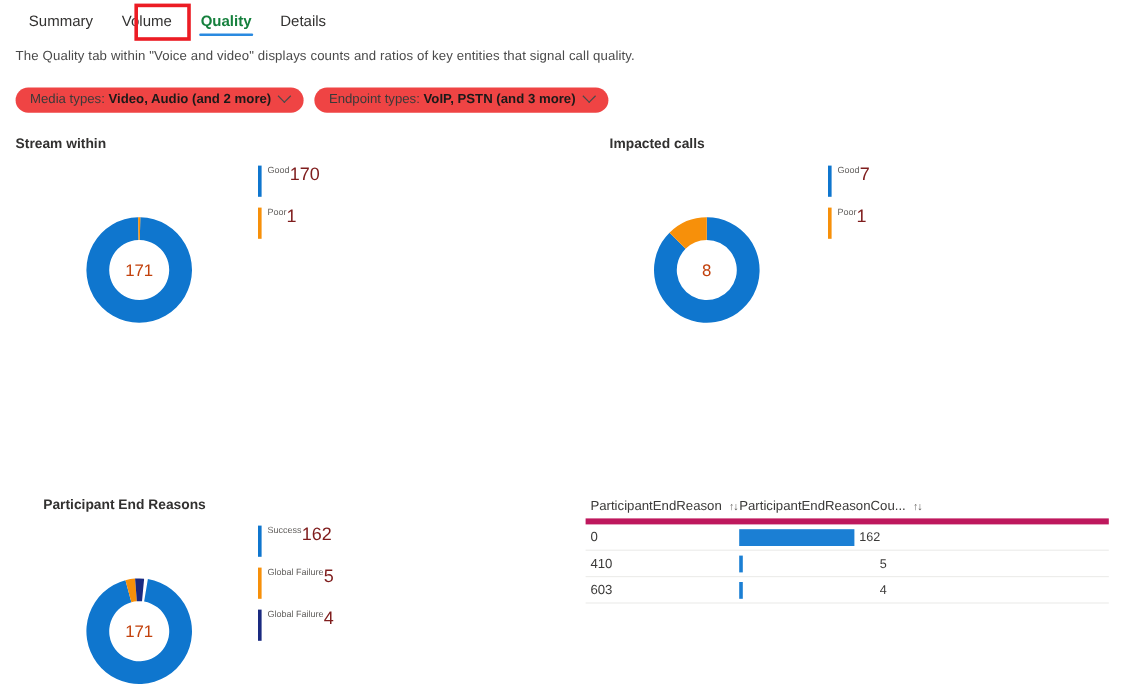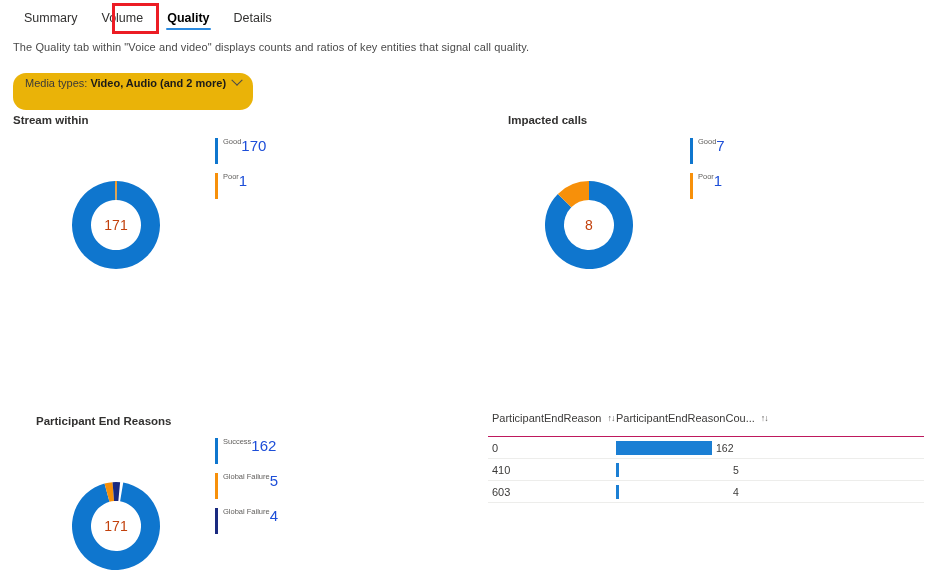--- a/index.html
+++ b/index.html
@@ -19,21 +19,21 @@
     display: flex; align-items: flex-start; gap: 0;
   }
   .tab {
     position: relative;
     font-size: 12.5px;
     color: #323130;
     padding: 5px 12px 9px 12px;
     white-space: nowrap;
     cursor: pointer;
   }
-  .tab.selected { font-weight: bold; color: #000000; }
+  .tab.selected { font-weight: bold; color: #15803d; }
   .tab.selected .tab-underline {
     position: absolute;
     left: 11px; right: 11px; bottom: 4px;
     height: 2.5px; background: #2a8ae0; border-radius: 2px;
   }
   .tab-highlight {
     position: absolute;
     left: 112px; top: 3px;
     width: 47px; height: 31px;
     border: 3px solid #ec1c24;
@@ -43,23 +43,23 @@
   
   .description {
     position: absolute; left: 13px; top: 41px;
     font-size: 11px; color: #4a4a4a; letter-spacing: 0.01em;
   }
 
   
   .pills { position: absolute; left: 13px; top: 73px; display: flex; gap: 9px; }
   .pill {
     display: inline-flex; align-items: center; gap: 7px;
-    background: #eab308;
+    background: #ef4444;
     border-radius: 13px;
-    padding: 4px 12px 21px 12px;
+    padding: 4px 12px 5px 12px;
     font-size: 11px;
     color: #3b3a39;
     cursor: pointer;
     white-space: nowrap;
   }
   .pill .pill-label { font-weight: normal; }
   .pill .pill-value { font-weight: bold; color: #1b1a19; margin-left: -4px; }
   .chev {
     display: inline-block; width: 8px; height: 8px;
     border-right: 1.4px solid #4a4a4a;
@@ -83,27 +83,27 @@
     font-size: 14px; color: #c2410c;
     pointer-events: none;
   }
 
   
   .legend { position: absolute; }
   .legend-item { display: flex; align-items: flex-start; margin-bottom: 9px; }
   .legend-bar { width: 3px; border-radius: 0; margin-right: 5px; flex: 0 0 3px; }
   .legend-text { display: flex; flex-direction: row; line-height: 1; }
   .legend-label { font-size: 7.5px; color: #605e5c; margin-bottom: 2px; }
-  .legend-value { font-size: 15px; color: #1d4ed8; line-height: 1; }
+  .legend-value { font-size: 15px; color: #7f1d1d; line-height: 1; }
 
   
   .table { position: absolute; }
   .thead {
-    display: flex; align-items: flex-start;
-    border-bottom: 1px solid #be185d;
+    display: flex; align-items: center;
+    border-bottom: 5px solid #be185d;
     height: 25px;
     font-size: 11px; color: #3b3a39;
   }
   .th { display: flex; align-items: center; gap: 6px; cursor: pointer; white-space: nowrap; }
   .sort-icon { font-size: 9px; color: #605e5c; letter-spacing: -1px; }
   .trow {
     display: flex; align-items: center;
     height: 22px;
     border-bottom: 1px solid #ededeb;
     font-size: 11px; color: #3b3a39;
@@ -136,20 +136,25 @@
   <div class="tab-highlight"></div>
 
   <div class="description">The Quality tab within "Voice and video" displays counts and ratios of key entities that signal call quality.</div>
 
   <div class="pills">
     <div class="pill">
       <span class="pill-label">Media types:</span>
       <span class="pill-value">Video, Audio (and 2 more)</span>
       <span class="chev"></span>
     </div>
+    <div class="pill">
+      <span class="pill-label">Endpoint types:</span>
+      <span class="pill-value">VoIP, PSTN (and 3 more)</span>
+      <span class="chev"></span>
+    </div>
   </div>
 
   <div class="section-title" style="left:13px; top:114px;">Stream within</div>
 
   <div class="donut-wrap" style="left:67px; top:176px;">
     <div class="donut">
       <svg width="98" height="98" viewBox="0 0 98 98">
         <g transform="translate(49,49)">
 
           <path fill="#0f76ce" d="M 0.92 -44 A 44 44 0 1 1 -0.92 -44 L -0.52 -25 A 25 25 0 1 0 0.52 -25 Z"></path>

